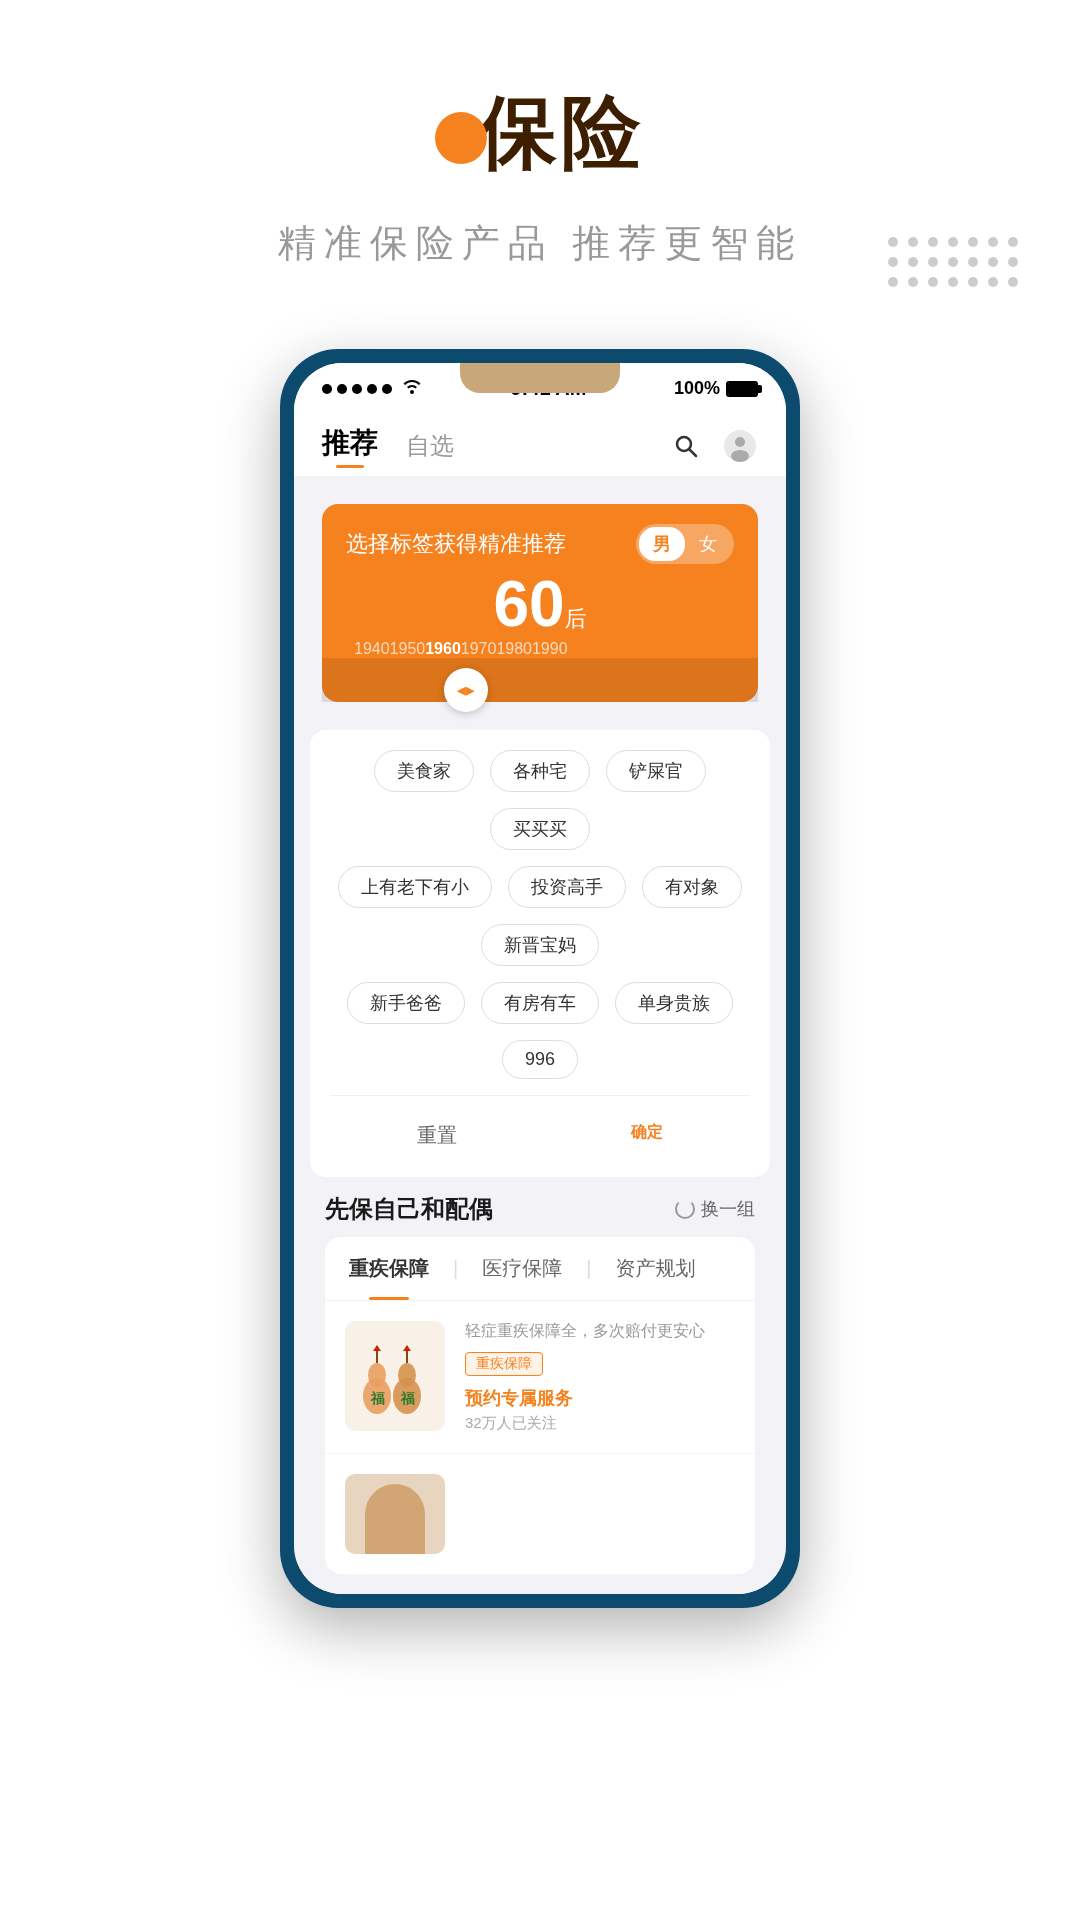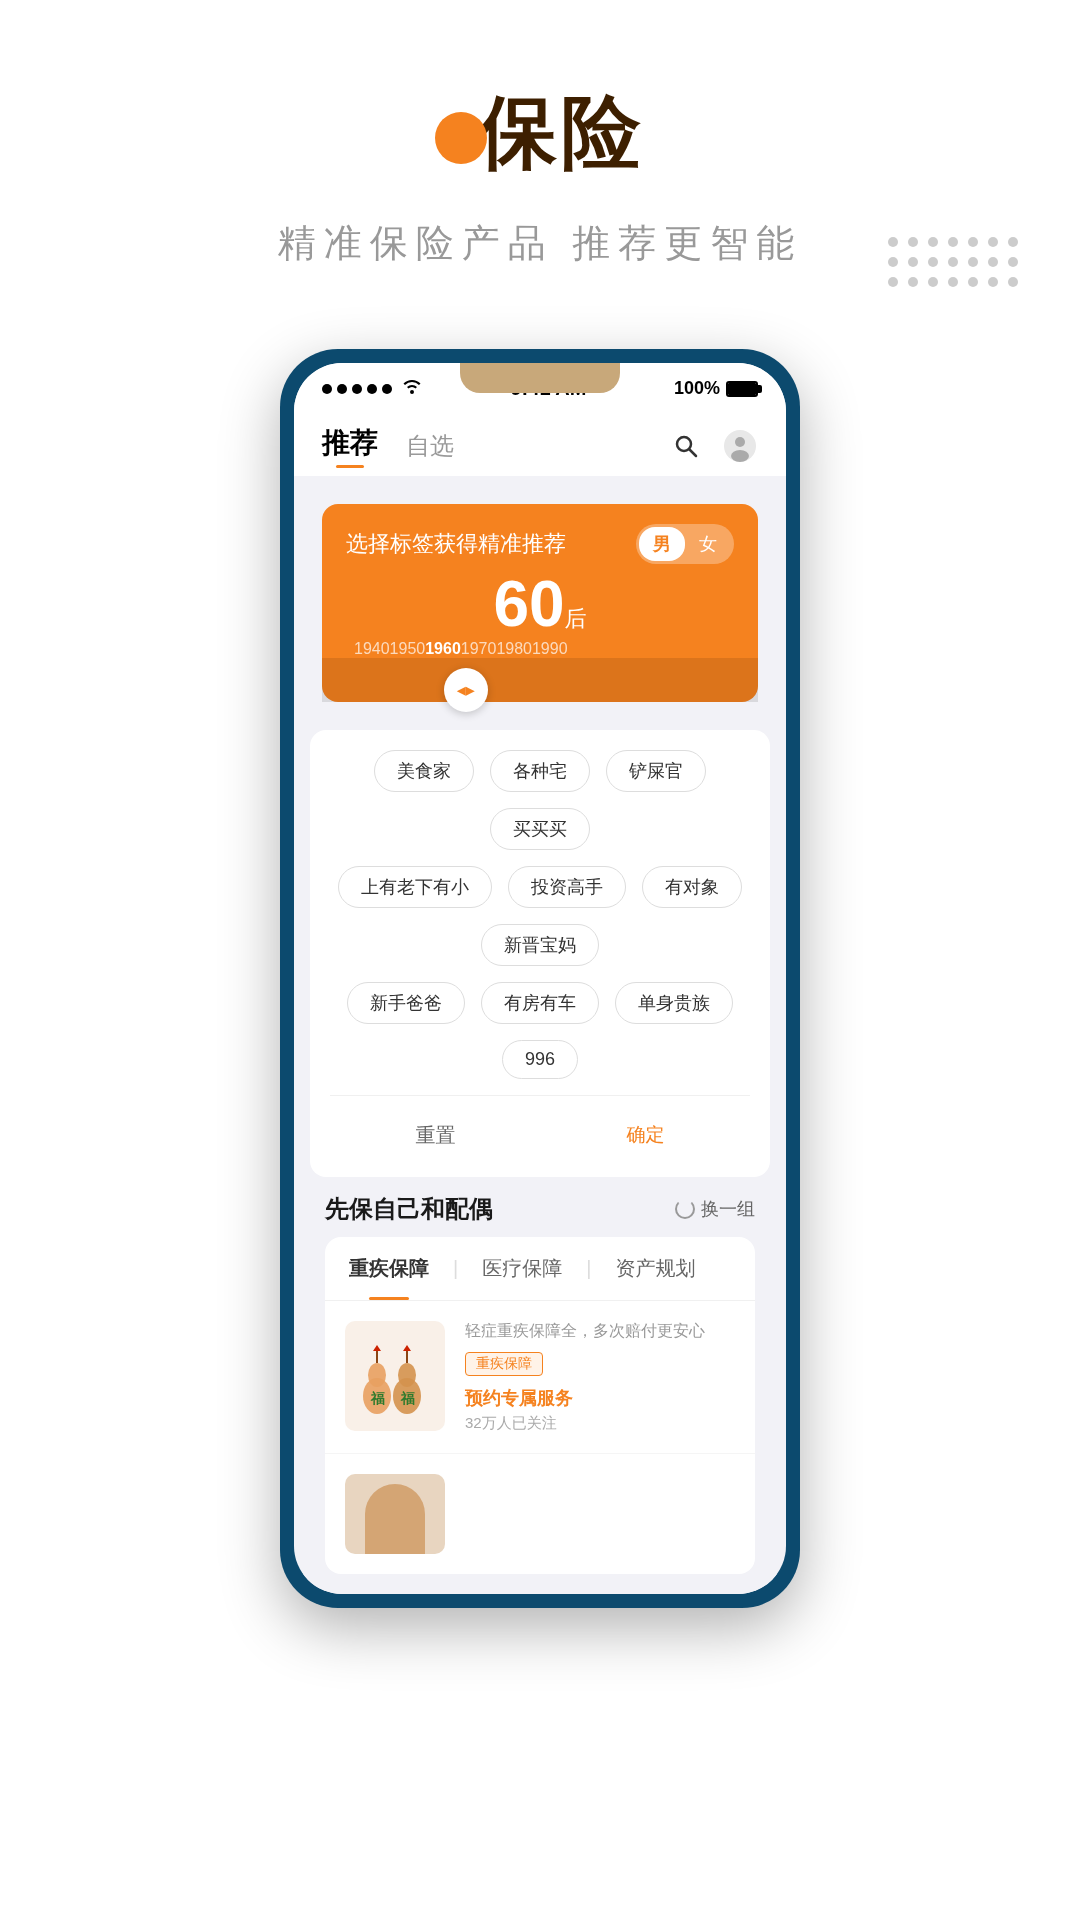--- a/index.html
+++ b/index.html
@@ -331,25 +331,25 @@
       border-top: 1px solid #f0f0f0;
       padding-top: 18px;
     }
     .reset-btn {
       font-size: 20px;
       color: #666;
       cursor: pointer;
       padding: 8px 40px;
     }
     .confirm-btn {
-      font-size: 19px;
+      font-size: 16px;
       color: #F5821F;
       cursor: pointer;
       padding: 8px 40px;
-      font-weight: 400;
+      font-weight: 700;
     }
 
     
     .products-section {
       margin: 0 31px;
     }
     .section-header {
       display: flex;
       align-items: center;
       justify-content: space-between;

